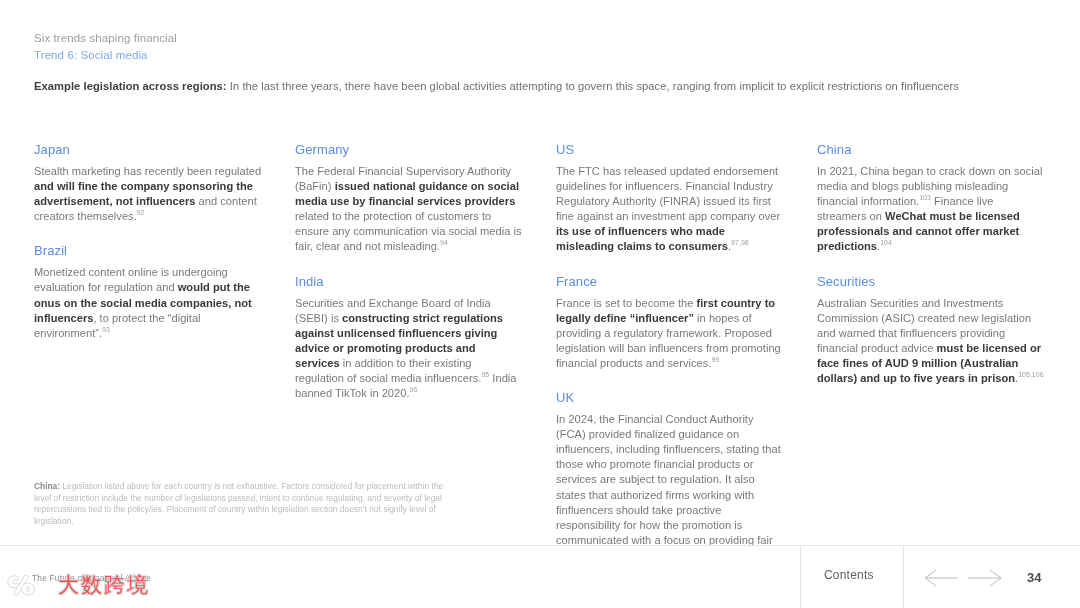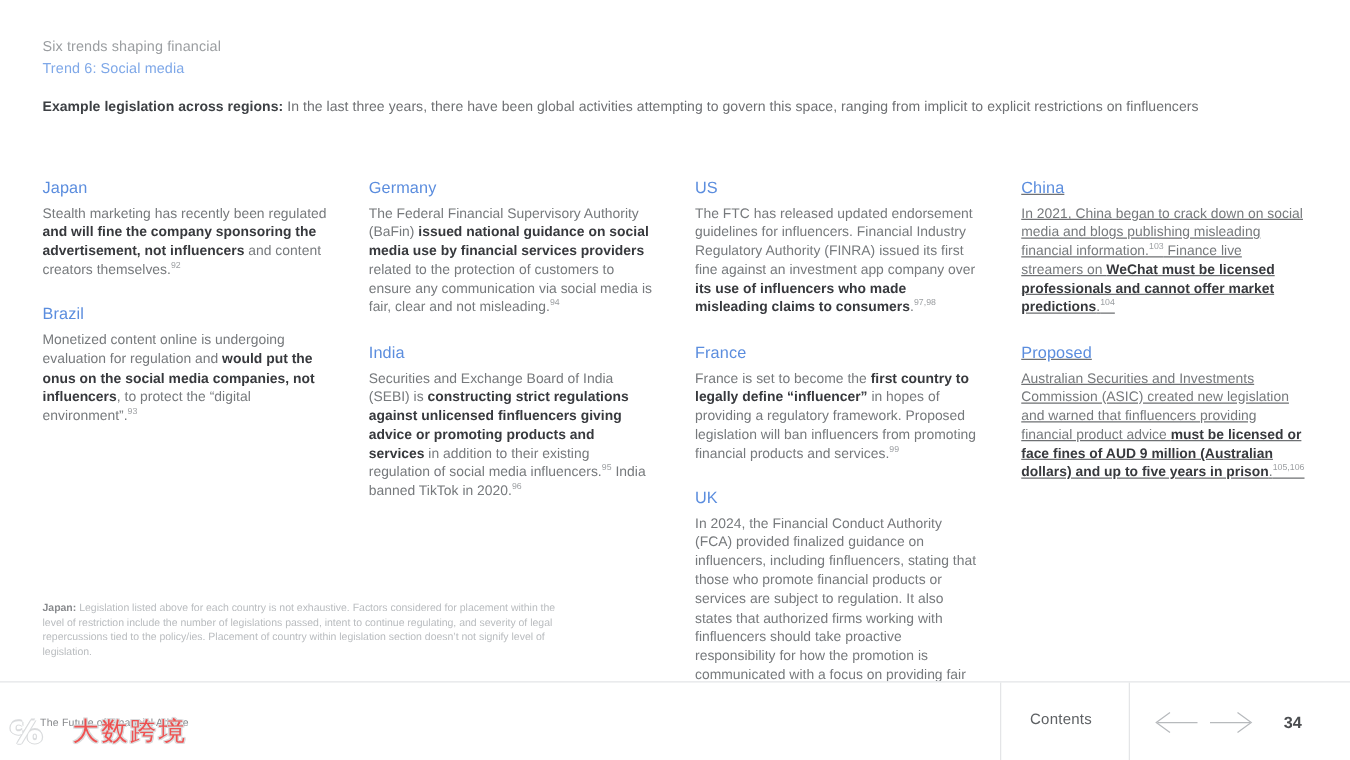--- a/index.html
+++ b/index.html
@@ -81,21 +81,21 @@
     left: 34px;
     top: 141px;
     width: 1012px;
     display: flex;
     gap: 0;
   }
   .col {
     width: 228px;
     margin-right: 33px;
   }
-  .col:last-child { margin-right: 0; text-decoration: underline; }
+  .col:last-child { margin-right: 0; }
 
   .country {
     font-size: 13px;
     line-height: 17px;
     color: #5b8dde;
     margin: 0 0 6px 0;
     font-weight: normal;
     letter-spacing: .1px;
   }
   .entry { margin-bottom: 18px; }
@@ -276,29 +276,29 @@
         <div class="body"><span>In 2024, the Financial Conduct Authority (FCA) provided finalized guidance on influencers, including finfluencers, stating that those who promote financial products or services are subject to regulation. It also states that authorized firms working with finfluencers should take proactive responsibility for how the promotion is communicated with a focus on providing fair and clear material.</span><sup>100,101,102</sup></div>
       </div>
     </div>
 
     <div class="col">
       <div class="entry">
         <div class="country">China</div>
         <div class="body"><span>In 2021, China began to crack down on social media and blogs publishing misleading financial information.</span><sup>103</sup><span> Finance live streamers on </span><b>WeChat must be licensed professionals and cannot offer market predictions</b><span>.</span><sup>104</sup></div>
       </div>
       <div class="entry">
-        <div class="country">Proposed</div>
+        <div class="country">Securities</div>
         <div class="body"><span>Australian Securities and Investments Commission (ASIC) created new legislation and warned that finfluencers providing financial product advice </span><b>must be licensed or face fines of AUD 9 million (Australian dollars) and up to five years in prison</b><span>.</span><sup>105,106</sup></div>
       </div>
     </div>
 
   </div>
 
   <div class="note">
-    <b>Japan:</b><span> Legislation listed above for each country is not exhaustive. Factors considered for placement within the level of restriction include the number of legislations passed, intent to continue regulating, and severity of legal repercussions tied to the policy/ies. Placement of country within legislation section doesn’t not signify level of legislation.</span>
+    <b>China:</b><span> Legislation listed above for each country is not exhaustive. Factors considered for placement within the level of restriction include the number of legislations passed, intent to continue regulating, and severity of legal repercussions tied to the policy/ies. Placement of country within legislation section doesn’t not signify level of legislation.</span>
   </div>
 
   <div class="footer">
     <div class="vdiv v1"></div>
     <div class="vdiv v2"></div>
 
     <div class="doc-title">The Future of Financial Advice</div>
 
     <div class="contents-link">Contents</div>
 

